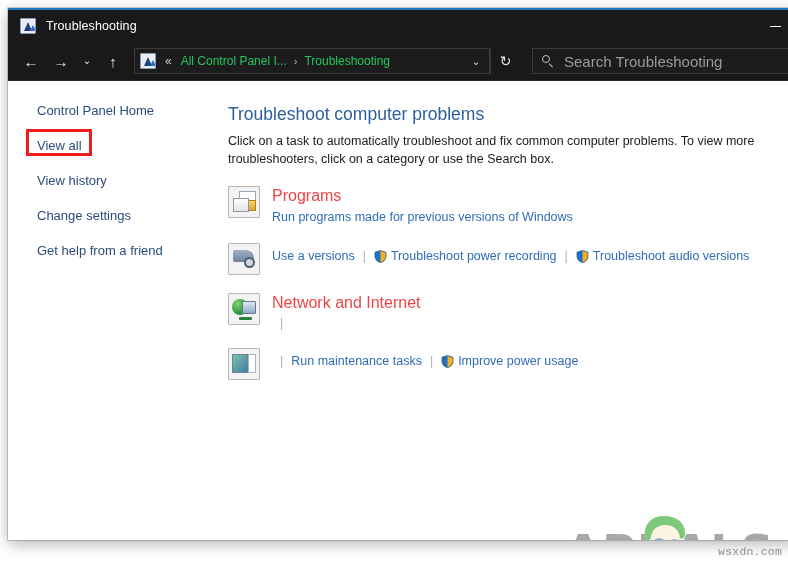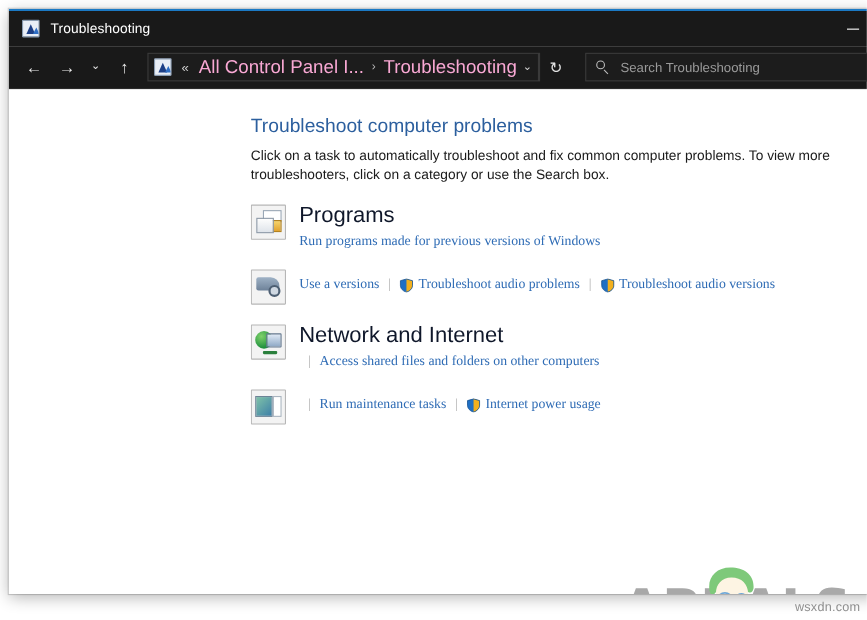--- a/index.html
+++ b/index.html
@@ -158,22 +158,22 @@
   #addr-icon::after {
     content: "";
     position: absolute;
     left: 9px; bottom: 2px;
     width: 0; height: 0;
     border-left: 3px solid transparent;
     border-right: 3px solid transparent;
     border-bottom: 6px solid #2f6ec4;
   }
   .crumb {
-    color: #f9a8d4;
-    font-size: 17px;
+    color: #22c55e;
+    font-size: 12px;
     white-space: nowrap;
   }
   .crumb-sep {
     color: #b9b9b9;
     font-size: 11px;
     padding: 0 7px;
     white-space: nowrap;
   }
   #crumb-chevrons { margin-left: 9px; color: #cfcfcf; font-size: 12px; }
   #addr-dropdown {
@@ -229,21 +229,21 @@
     position: absolute;
     left: 7px; top: 8px;
     width: 5px; height: 1.3px;
     background: #bdbdbd;
     transform: rotate(45deg);
     transform-origin: left center;
   }
   #search-placeholder {
     margin-left: 9px;
     color: #9a9a9a;
-    font-size: 12px;
+    font-size: 15px;
     white-space: nowrap;
   }
 
   
   #content {
     position: absolute;
     left: 0; top: 72px;
     right: 0; bottom: 0;
     background: #ffffff;
     border-top: 1px solid #2a2a2a;
@@ -330,32 +330,31 @@
     box-sizing: border-box;
     position: relative;
     overflow: hidden;
     border-radius: 1px;
   }
   .cat-body {
     padding-top: 1px;
     min-width: 0;
   }
   .cat-title {
-    color: #0f172a;
-    font-size: 20px;
+    color: #ef4444;
+    font-size: 16px;
     line-height: 18px;
     white-space: nowrap;
   }
   .cat-links {
     margin-top: 4px;
     display: flex;
-    align-items: flex-end;
+    align-items: center;
     flex-wrap: nowrap;
     white-space: nowrap;
-    font-family: Liberation Serif, serif;
   }
   .cat-link {
     color: #2f6cb5;
     font-size: 12.5px;
     line-height: 16px;
     white-space: nowrap;
   }
   .pipe {
     color: #b0b0b0;
     font-size: 12.5px;
@@ -496,21 +495,21 @@
   }
 
   
   #site-watermark {
     position: absolute;
     right: 6px;
     bottom: 6px;
     color: #8e8e8e;
     font-size: 11.5px;
     letter-spacing: 0.2px;
-    font-family: Liberation Sans, sans-serif;
+    font-family: Liberation Mono, monospace;
   }
 </style>
 </head>
 <body>
 
 <div id="window">
 
   <div id="accent-line"></div>
 
   <div id="titlebar">
@@ -541,20 +540,32 @@
     <div id="refresh-btn">↻</div>
 
     <div id="searchbox">
       <span id="search-icon"></span>
       <span id="search-placeholder">Search Troubleshooting</span>
     </div>
   </div>
 
   <div id="content">
 
+    <div id="sidebar">
+      <a class="side-link">Control Panel Home</a>
+
+      <div id="side-viewall-wrap">
+        <div id="side-viewall-box"></div>
+        <a class="side-link">View all</a>
+      </div>
+
+      <a class="side-link">View history</a>
+      <a class="side-link">Change settings</a>
+      <a class="side-link">Get help from a friend</a>
+    </div>
 
     <div id="main">
       <h1 id="main-title">Troubleshoot computer problems</h1>
       <p id="main-desc">Click on a task to automatically troubleshoot and fix common computer problems. To view more troubleshooters, click on a category or use the Search box.</p>
 
       <div id="categories">
 
         <div class="cat">
           <div class="cat-icon ic-programs">
               <span class="sub"></span>
@@ -573,21 +584,21 @@
             <div class="cat-links">
               <a class="cat-link">Use a versions</a>
               <span class="pipe">|</span>
               <span class="shield">
                 <svg width="13" height="13" viewBox="0 0 13 13">
                   <path d="M6.5 0.6 L12 2.2 V6.4 C12 9.4 9.6 11.7 6.5 12.6 C3.4 11.7 1 9.4 1 6.4 V2.2 Z" fill="#1f6fc4"></path>
                   <path d="M6.5 0.6 L12 2.2 V6.4 C12 9.4 9.6 11.7 6.5 12.6 Z" fill="#f2b01e"></path>
                   <path d="M6.5 0.6 L12 2.2 V6.4 C12 9.4 9.6 11.7 6.5 12.6 C3.4 11.7 1 9.4 1 6.4 V2.2 Z" fill="none" stroke="#14508f" stroke-width="0.7"></path>
                 </svg>
               </span>
-              <a class="cat-link">Troubleshoot audio problems</a>
+              <a class="cat-link">Troubleshoot power recording</a>
               <span class="pipe">|</span>
               <span class="shield">
                 <svg width="13" height="13" viewBox="0 0 13 13">
                   <path d="M6.5 0.6 L12 2.2 V6.4 C12 9.4 9.6 11.7 6.5 12.6 C3.4 11.7 1 9.4 1 6.4 V2.2 Z" fill="#1f6fc4"></path>
                   <path d="M6.5 0.6 L12 2.2 V6.4 C12 9.4 9.6 11.7 6.5 12.6 Z" fill="#f2b01e"></path>
                   <path d="M6.5 0.6 L12 2.2 V6.4 C12 9.4 9.6 11.7 6.5 12.6 C3.4 11.7 1 9.4 1 6.4 V2.2 Z" fill="none" stroke="#14508f" stroke-width="0.7"></path>
                 </svg>
               </span>
               <a class="cat-link">Troubleshoot audio versions</a>
             </div>
@@ -595,42 +606,41 @@
         </div>
 
         <div class="cat">
           <div class="cat-icon ic-network">
               <span class="sub"></span>
             </div>
           <div class="cat-body">
             <a class="cat-title">Network and Internet</a>
             <div class="cat-links">
               <span class="pipe">|</span>
-              <a class="cat-link">Access shared files and folders on other computers</a>
             </div>
           </div>
         </div>
 
         <div class="cat">
           <div class="cat-icon ic-system">
               <span class="sub"></span>
             </div>
           <div class="cat-body">
             <div class="cat-links">
               <span class="pipe">|</span>
               <a class="cat-link">Run maintenance tasks</a>
               <span class="pipe">|</span>
               <span class="shield">
                 <svg width="13" height="13" viewBox="0 0 13 13">
                   <path d="M6.5 0.6 L12 2.2 V6.4 C12 9.4 9.6 11.7 6.5 12.6 C3.4 11.7 1 9.4 1 6.4 V2.2 Z" fill="#1f6fc4"></path>
                   <path d="M6.5 0.6 L12 2.2 V6.4 C12 9.4 9.6 11.7 6.5 12.6 Z" fill="#f2b01e"></path>
                   <path d="M6.5 0.6 L12 2.2 V6.4 C12 9.4 9.6 11.7 6.5 12.6 C3.4 11.7 1 9.4 1 6.4 V2.2 Z" fill="none" stroke="#14508f" stroke-width="0.7"></path>
                 </svg>
               </span>
-              <a class="cat-link">Internet power usage</a>
+              <a class="cat-link">Improve power usage</a>
             </div>
           </div>
         </div>
 
       </div>
 
       <div id="watermark">
         <div id="wm-text">APUALS</div>
         <svg id="wm-face" viewBox="0 0 56 66">
           <path d="M8 24 C6 12 14 3 27 3 C40 3 49 10 48 22 C47 27 44 26 41 24 C36 20 28 19 21 21 C15 23 11 28 10 30 Z" fill="#7ec97a"></path>

